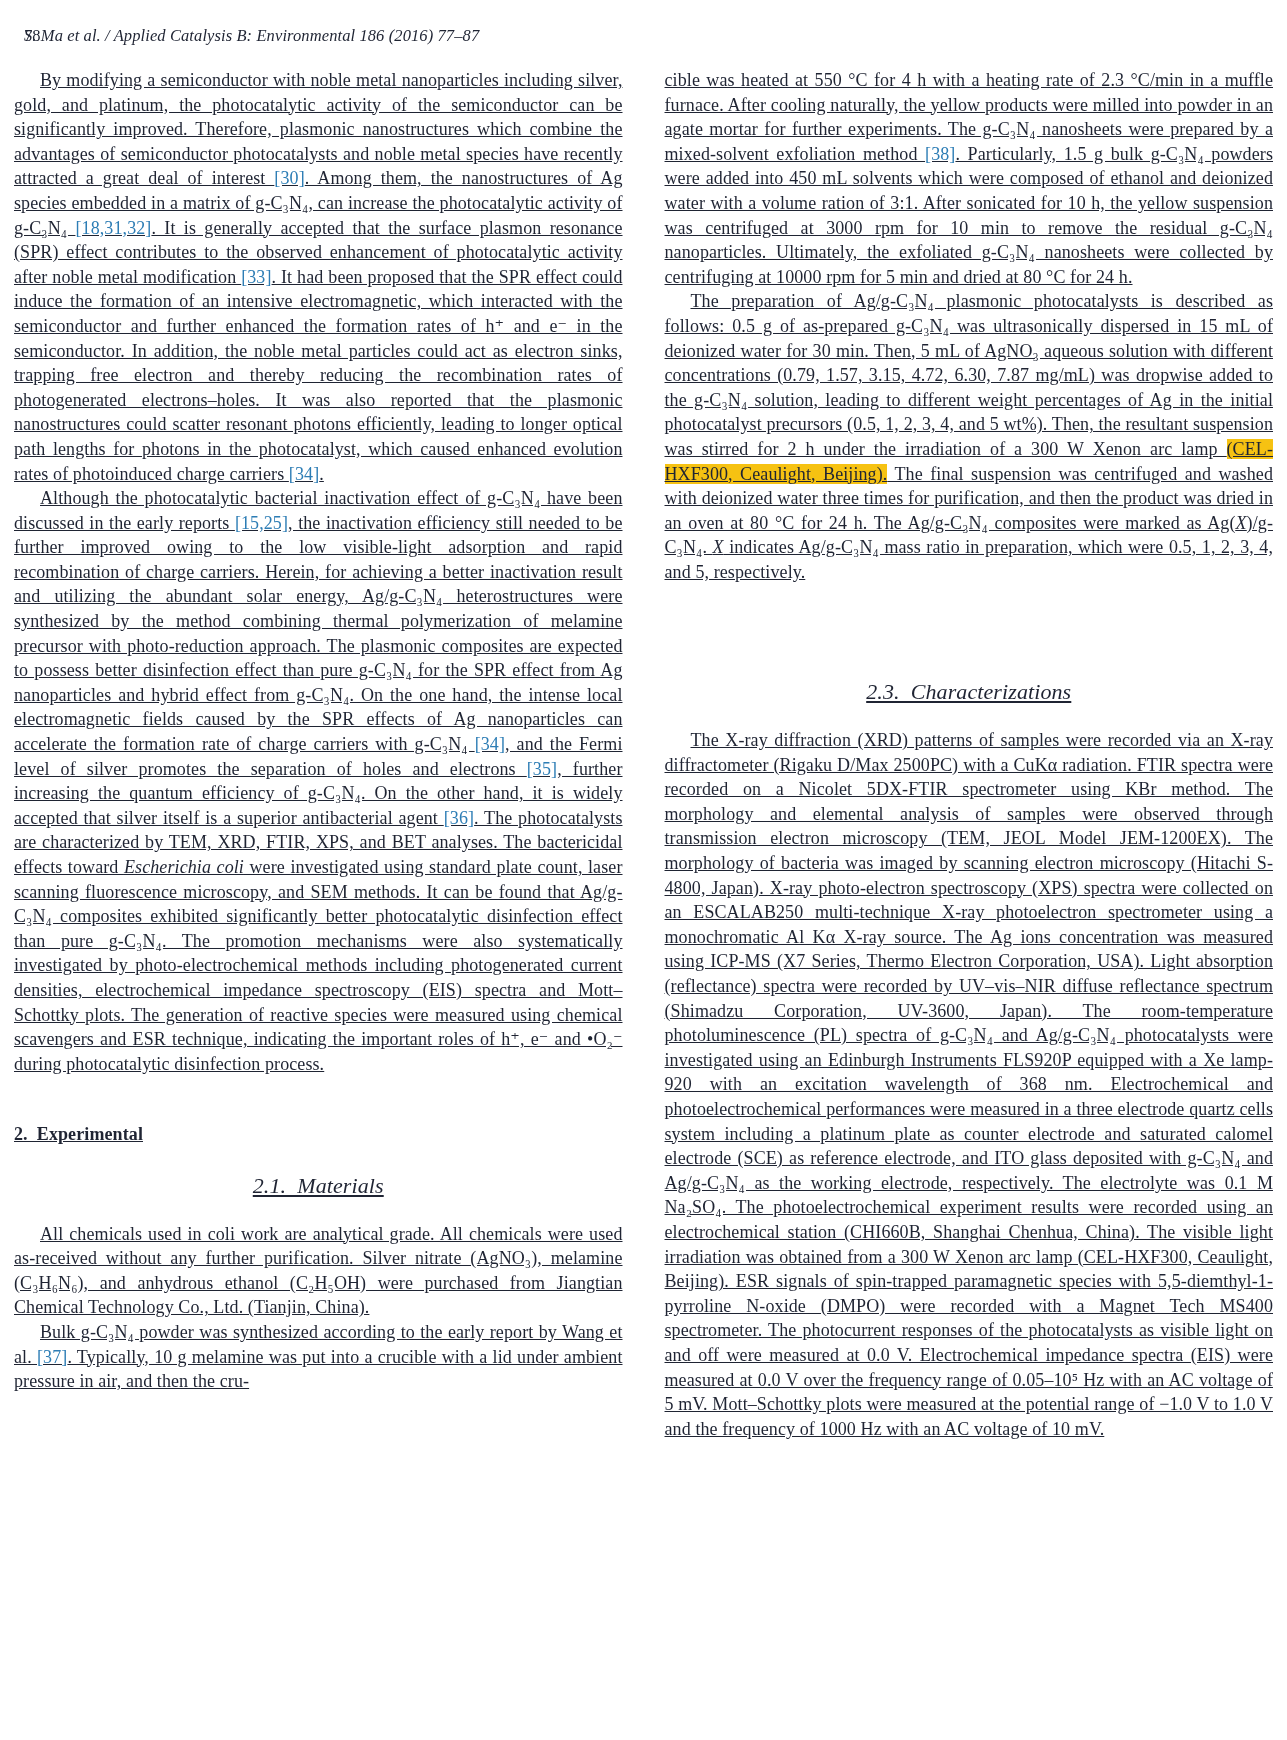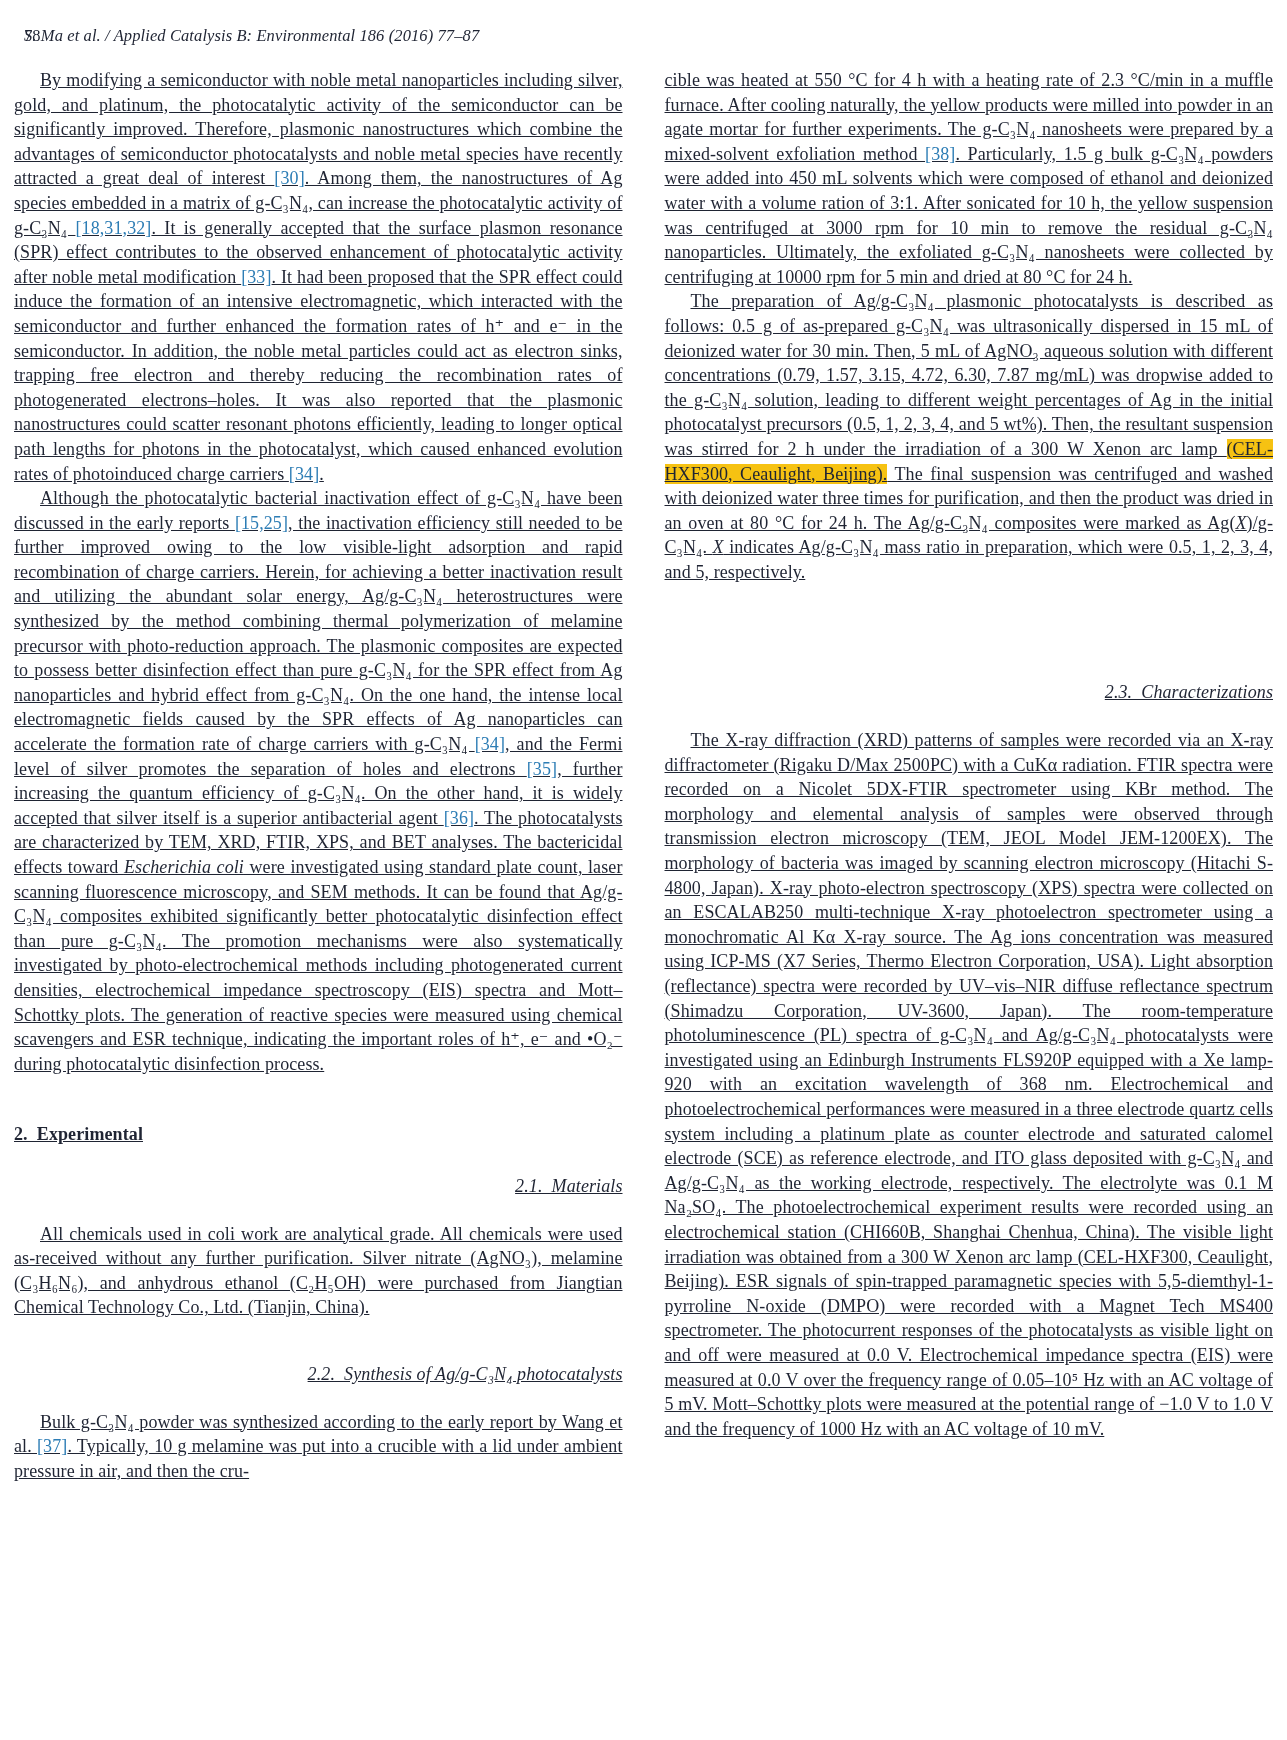--- a/index.html
+++ b/index.html
@@ -46,25 +46,25 @@
   .para { margin: 0; }
   .para.indent { text-indent: 26px; }
   .sec {
     font-size: 18px;
     font-weight: bold;
     font-style: normal;
     margin: 46px 0 27px 0;
     text-align: left;
   }
   .subsec {
-    font-size: 18px;
+    font-size: 22px;
     font-weight: normal;
     font-style: italic;
     margin: 0 0 23px 0;
-    text-align: right;
+    text-align: center;
   }
   .subsec.mt-lg { margin-top: 42px; }
   .subsec.mt-xl { margin-top: 96px; }
   .seg-cite { color: var(--cite-color, #2d7db5); }
   .seg-hl { background: var(--hl-color, #f6c212); }
   .seg-i { font-style: italic; }
 </style>
 </head>
 <body>
 
@@ -74,21 +74,20 @@
     <div class="running-title">S. Ma et al. / Applied Catalysis B: Environmental 186 (2016) 77–87</div>
   </header>
 
   <div class="columns">
     <div class="col">
       <p class="para indent">By modifying a semiconductor with noble metal nanoparticles including silver, gold, and platinum, the photocatalytic activity of the semiconductor can be significantly improved. Therefore, plasmonic nanostructures which combine the advantages of semiconductor photocatalysts and noble metal species have recently attracted a great deal of interest <span class="seg-cite">[30]</span>. Among them, the nanostructures of Ag species embedded in a matrix of g-C₃N₄, can increase the photocatalytic activity of g-C₃N₄ <span class="seg-cite">[18,31,32]</span>. It is generally accepted that the surface plasmon resonance (SPR) effect contributes to the observed enhancement of photocatalytic activity after noble metal modification <span class="seg-cite">[33]</span>. It had been proposed that the SPR effect could induce the formation of an intensive electromagnetic, which interacted with the semiconductor and further enhanced the formation rates of h⁺ and e⁻ in the semiconductor. In addition, the noble metal particles could act as electron sinks, trapping free electron and thereby reducing the recombination rates of photogenerated electrons–holes. It was also reported that the plasmonic nanostructures could scatter resonant photons efficiently, leading to longer optical path lengths for photons in the photocatalyst, which caused enhanced evolution rates of photoinduced charge carriers <span class="seg-cite">[34]</span>.</p>
       <p class="para indent">Although the photocatalytic bacterial inactivation effect of g-C₃N₄ have been discussed in the early reports <span class="seg-cite">[15,25]</span>, the inactivation efficiency still needed to be further improved owing to the low visible-light adsorption and rapid recombination of charge carriers. Herein, for achieving a better inactivation result and utilizing the abundant solar energy, Ag/g-C₃N₄ heterostructures were synthesized by the method combining thermal polymerization of melamine precursor with photo-reduction approach. The plasmonic composites are expected to possess better disinfection effect than pure g-C₃N₄ for the SPR effect from Ag nanoparticles and hybrid effect from g-C₃N₄. On the one hand, the intense local electromagnetic fields caused by the SPR effects of Ag nanoparticles can accelerate the formation rate of charge carriers with g-C₃N₄ <span class="seg-cite">[34]</span>, and the Fermi level of silver promotes the separation of holes and electrons <span class="seg-cite">[35]</span>, further increasing the quantum efficiency of g-C₃N₄. On the other hand, it is widely accepted that silver itself is a superior antibacterial agent <span class="seg-cite">[36]</span>. The photocatalysts are characterized by TEM, XRD, FTIR, XPS, and BET analyses. The bactericidal effects toward <span class="seg-i">Escherichia coli</span> were investigated using standard plate count, laser scanning fluorescence microscopy, and SEM methods. It can be found that Ag/g-C₃N₄ composites exhibited significantly better photocatalytic disinfection effect than pure g-C₃N₄. The promotion mechanisms were also systematically investigated by photo-electrochemical methods including photogenerated current densities, electrochemical impedance spectroscopy (EIS) spectra and Mott–Schottky plots. The generation of reactive species were measured using chemical scavengers and ESR technique, indicating the important roles of h⁺, e⁻ and •O₂⁻ during photocatalytic disinfection process.</p>
       <h2 class="sec">2. Experimental</h2>
       <h3 class="subsec">2.1. Materials</h3>
       <p class="para indent">All chemicals used in coli work are analytical grade. All chemicals were used as-received without any further purification. Silver nitrate (AgNO₃), melamine (C₃H₆N₆), and anhydrous ethanol (C₂H₅OH) were purchased from Jiangtian Chemical Technology Co., Ltd. (Tianjin, China).</p>
-      <h3 class="subsec mt-lg">2.2. Synthesis of Ag/g-C₃N₄ photocatalysts</h3>
       <p class="para indent">Bulk g-C₃N₄ powder was synthesized according to the early report by Wang et al. <span class="seg-cite">[37]</span>. Typically, 10 g melamine was put into a crucible with a lid under ambient pressure in air, and then the cru-</p>
     </div>
 
     <div class="col">
       <p class="para">cible was heated at 550 °C for 4 h with a heating rate of 2.3 °C/min in a muffle furnace. After cooling naturally, the yellow products were milled into powder in an agate mortar for further experiments. The g-C₃N₄ nanosheets were prepared by a mixed-solvent exfoliation method <span class="seg-cite">[38]</span>. Particularly, 1.5 g bulk g-C₃N₄ powders were added into 450 mL solvents which were composed of ethanol and deionized water with a volume ration of 3:1. After sonicated for 10 h, the yellow suspension was centrifuged at 3000 rpm for 10 min to remove the residual g-C₃N₄ nanoparticles. Ultimately, the exfoliated g-C₃N₄ nanosheets were collected by centrifuging at 10000 rpm for 5 min and dried at 80 °C for 24 h.</p>
       <p class="para indent">The preparation of Ag/g-C₃N₄ plasmonic photocatalysts is described as follows: 0.5 g of as-prepared g-C₃N₄ was ultrasonically dispersed in 15 mL of deionized water for 30 min. Then, 5 mL of AgNO₃ aqueous solution with different concentrations (0.79, 1.57, 3.15, 4.72, 6.30, 7.87 mg/mL) was dropwise added to the g-C₃N₄ solution, leading to different weight percentages of Ag in the initial photocatalyst precursors (0.5, 1, 2, 3, 4, and 5 wt%). Then, the resultant suspension was stirred for 2 h under the irradiation of a 300 W Xenon arc lamp <span class="seg-hl">(CEL-HXF300, Ceaulight, Beijing).</span> The final suspension was centrifuged and washed with deionized water three times for purification, and then the product was dried in an oven at 80 °C for 24 h. The Ag/g-C₃N₄ composites were marked as Ag(<span class="seg-i">X</span>)/g-C₃N₄. <span class="seg-i">X</span> indicates Ag/g-C₃N₄ mass ratio in preparation, which were 0.5, 1, 2, 3, 4, and 5, respectively.</p>
       <h3 class="subsec mt-xl">2.3. Characterizations</h3>
       <p class="para indent">The X-ray diffraction (XRD) patterns of samples were recorded via an X-ray diffractometer (Rigaku D/Max 2500PC) with a CuKα radiation. FTIR spectra were recorded on a Nicolet 5DX-FTIR spectrometer using KBr method. The morphology and elemental analysis of samples were observed through transmission electron microscopy (TEM, JEOL Model JEM-1200EX). The morphology of bacteria was imaged by scanning electron microscopy (Hitachi S-4800, Japan). X-ray photo-electron spectroscopy (XPS) spectra were collected on an ESCALAB250 multi-technique X-ray photoelectron spectrometer using a monochromatic Al Kα X-ray source. The Ag ions concentration was measured using ICP-MS (X7 Series, Thermo Electron Corporation, USA). Light absorption (reflectance) spectra were recorded by UV–vis–NIR diffuse reflectance spectrum (Shimadzu Corporation, UV-3600, Japan). The room-temperature photoluminescence (PL) spectra of g-C₃N₄ and Ag/g-C₃N₄ photocatalysts were investigated using an Edinburgh Instruments FLS920P equipped with a Xe lamp-920 with an excitation wavelength of 368 nm. Electrochemical and photoelectrochemical performances were measured in a three electrode quartz cells system including a platinum plate as counter electrode and saturated calomel electrode (SCE) as reference electrode, and ITO glass deposited with g-C₃N₄ and Ag/g-C₃N₄ as the working electrode, respectively. The electrolyte was 0.1 M Na₂SO₄. The photoelectrochemical experiment results were recorded using an electrochemical station (CHI660B, Shanghai Chenhua, China). The visible light irradiation was obtained from a 300 W Xenon arc lamp (CEL-HXF300, Ceaulight, Beijing). ESR signals of spin-trapped paramagnetic species with 5,5-diemthyl-1-pyrroline N-oxide (DMPO) were recorded with a Magnet Tech MS400 spectrometer. The photocurrent responses of the photocatalysts as visible light on and off were measured at 0.0 V. Electrochemical impedance spectra (EIS) were measured at 0.0 V over the frequency range of 0.05–10⁵ Hz with an AC voltage of 5 mV. Mott–Schottky plots were measured at the potential range of −1.0 V to 1.0 V and the frequency of 1000 Hz with an AC voltage of 10 mV.</p>
     </div>
   </div>

